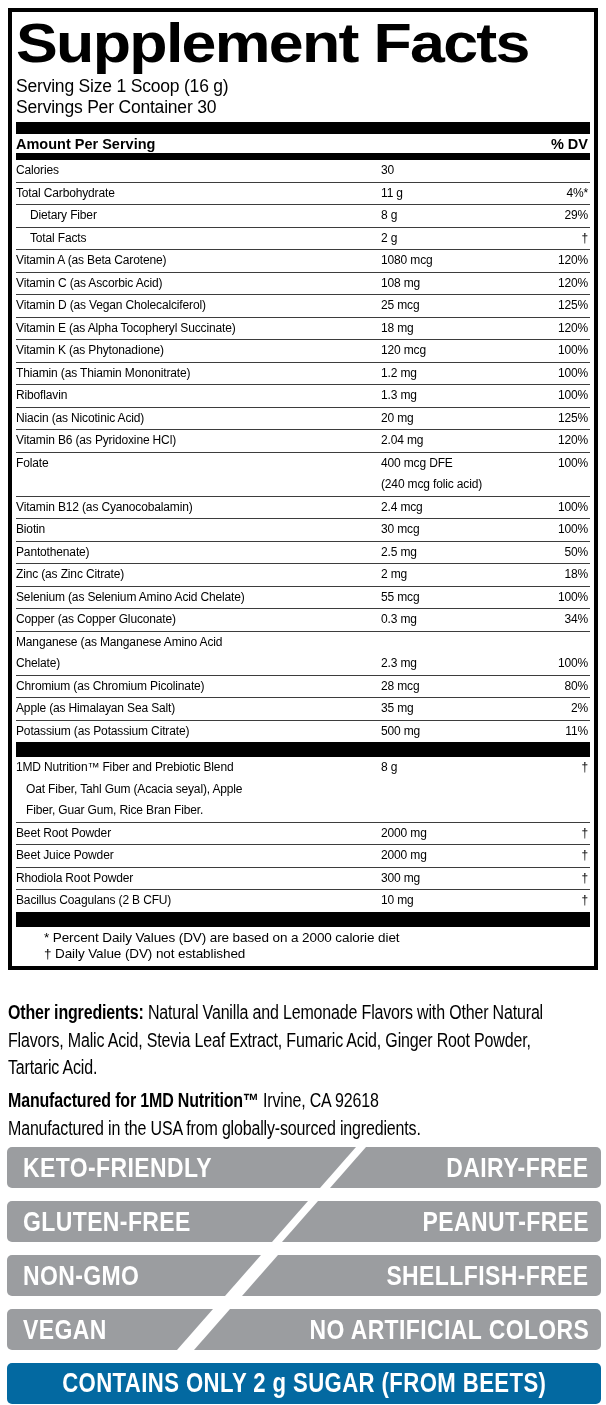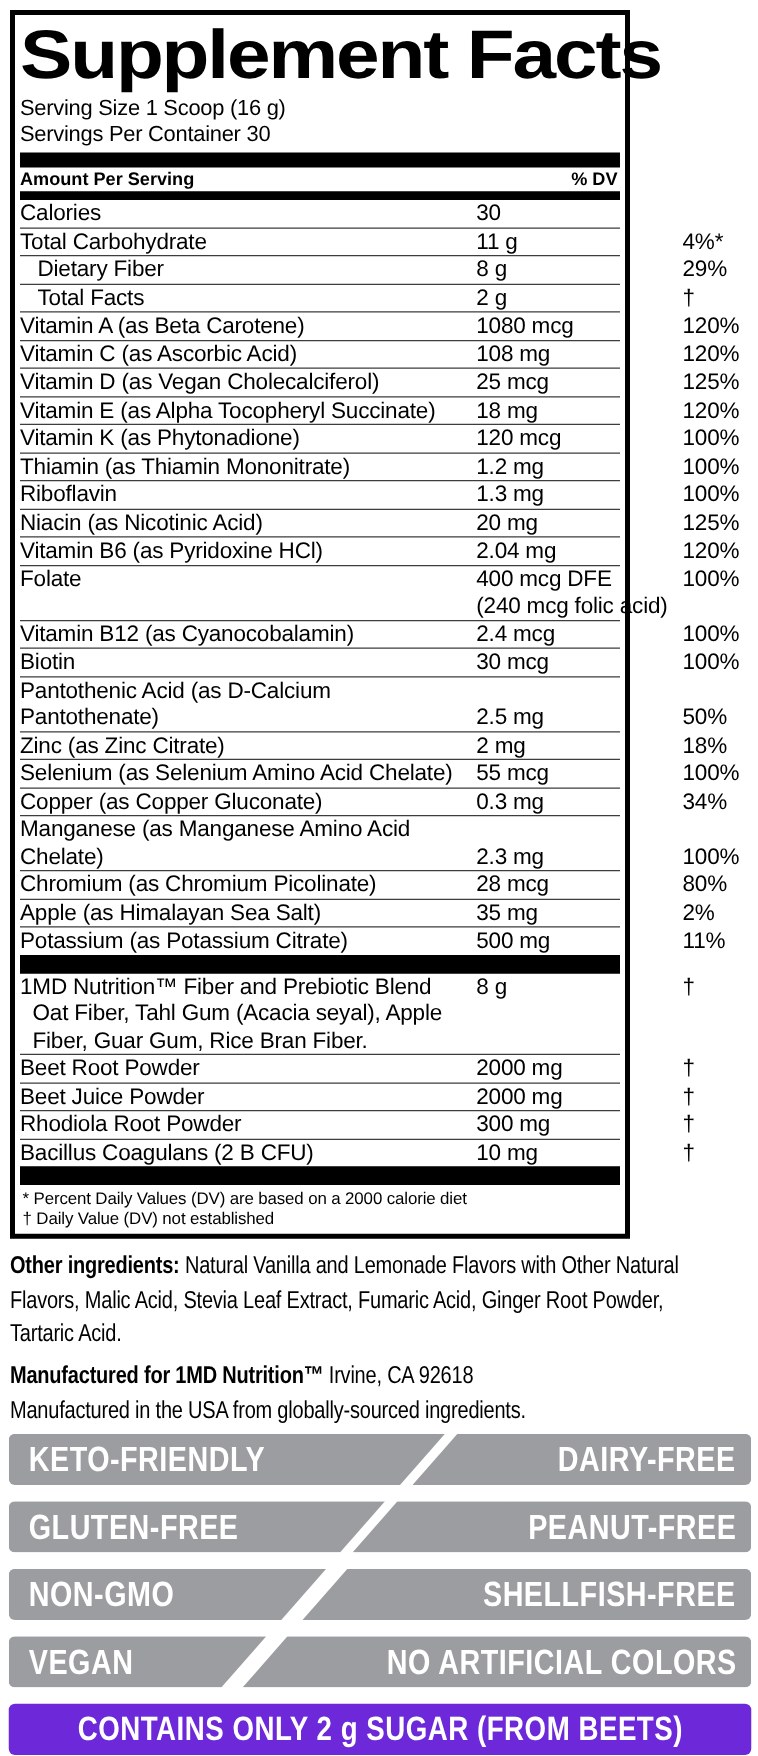--- a/index.html
+++ b/index.html
@@ -5,45 +5,45 @@
   html,body { margin:0; padding:0; }
   body {
     width:606px; height:1405px; position:relative;
     background:#ffffff; color:#000;
     font-family:"Liberation Sans", sans-serif;
     overflow:hidden;
   }
 
   
   .panel {
-    position:absolute; left:8px; top:8px; width:496px;
+    position:absolute; left:8px; top:8px; width:590px;
     box-sizing:border-box; border:4px solid #000;
     background:#fff; padding:0 4px 2px 4px;
   }
   .panel-title {
     font-size:55px; font-weight:bold; letter-spacing:-1.5px;
     line-height:58px; margin:2px 0 4px 0; white-space:nowrap;
     transform:scaleX(1.14); transform-origin:0 50%;
   }
   .serving-line { font-size:17.5px; line-height:21px; letter-spacing:-0.2px; }
   .bar  { background:#000; height:15px; }
   .bar.thick { height:12px; margin-top:4px; }
   .bar.thin  { height:7px; }
   .col-header {
     display:grid; grid-template-columns:1fr auto;
     font-weight:bold; font-size:14.5px; line-height:18px; padding:1px 2px 0 0;gap:30px;
   }
-  .rows { font-size:18px; }
+  .rows { font-size:12px; }
   .row.sep { border-top:1px solid #3d3d3d; }
   .rline { display:grid; grid-template-columns:365px 165px 1fr; }
   .cell  { white-space:nowrap; line-height:21.5px; letter-spacing:-0.15px; }
   .row.sub .name { padding-left:14px; }
   .name.ind { padding-left:10px; }
   .dv { text-align:right; padding-right:2px; }
-  .footnotes { font-size:13.5px; line-height:16px; padding:3px 0 2px 2px; letter-spacing:-0.1px; }
+  .footnotes { font-size:13.5px; line-height:16px; padding:3px 0 2px 2px; letter-spacing:-0.1px;margin-left:26px; }
 
   
   .condensed {
     position:absolute; left:8px; width:740px;
     font-size:19.5px; line-height:27.5px; white-space:nowrap;
     transform:scaleX(0.82); transform-origin:0 0; letter-spacing:-0.2px;
   }
   .ingredients { top:999px; }
   .manufactured { top:1087px; }
 
@@ -198,25 +198,20 @@
       </div>
       <div class="row sep">
         <div class="rline">
           <div class="cell name">Biotin</div>
           <div class="cell amount">30 mcg</div>
           <div class="cell dv">100%</div>
         </div>
       </div>
       <div class="row sep">
         <div class="rline">
-          <div class="cell name">Pantothenic Acid (as D-Calcium</div>
-          <div class="cell amount"></div>
-          <div class="cell dv"></div>
-        </div>
-        <div class="rline">
           <div class="cell name">Pantothenate)</div>
           <div class="cell amount">2.5 mg</div>
           <div class="cell dv">50%</div>
         </div>
       </div>
       <div class="row sep">
         <div class="rline">
           <div class="cell name">Zinc (as Zinc Citrate)</div>
           <div class="cell amount">2 mg</div>
           <div class="cell dv">18%</div>
@@ -361,17 +356,17 @@
     </div>
     <div class="brow brow4">
       <div class="bpart bleft" style="background: rgb(155, 157, 160);">
         <span class="btext" style="color: rgb(255, 255, 255);">VEGAN</span>
       </div>
       <div class="bpart bright" style="background: rgb(155, 157, 160);">
         <span class="btext" style="color: rgb(255, 255, 255);">NO ARTIFICIAL COLORS</span>
       </div>
     </div>
     <div class="brow">
-      <div class="bpart bfull" style="background: #6d28d9;">
+      <div class="bpart bfull" style="background: #0369a1;">
         <span class="btext" style="color: rgb(255, 255, 255);">CONTAINS ONLY 2 g SUGAR (FROM BEETS)</span>
       </div>
     </div>
   </div>
 
 </body></html>

